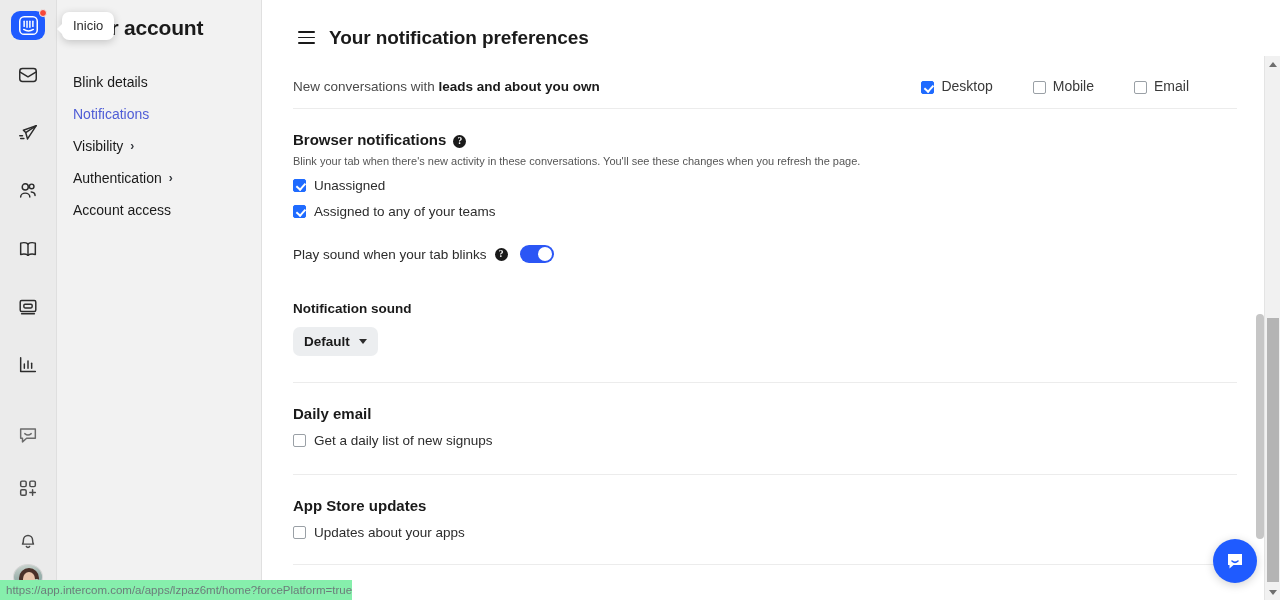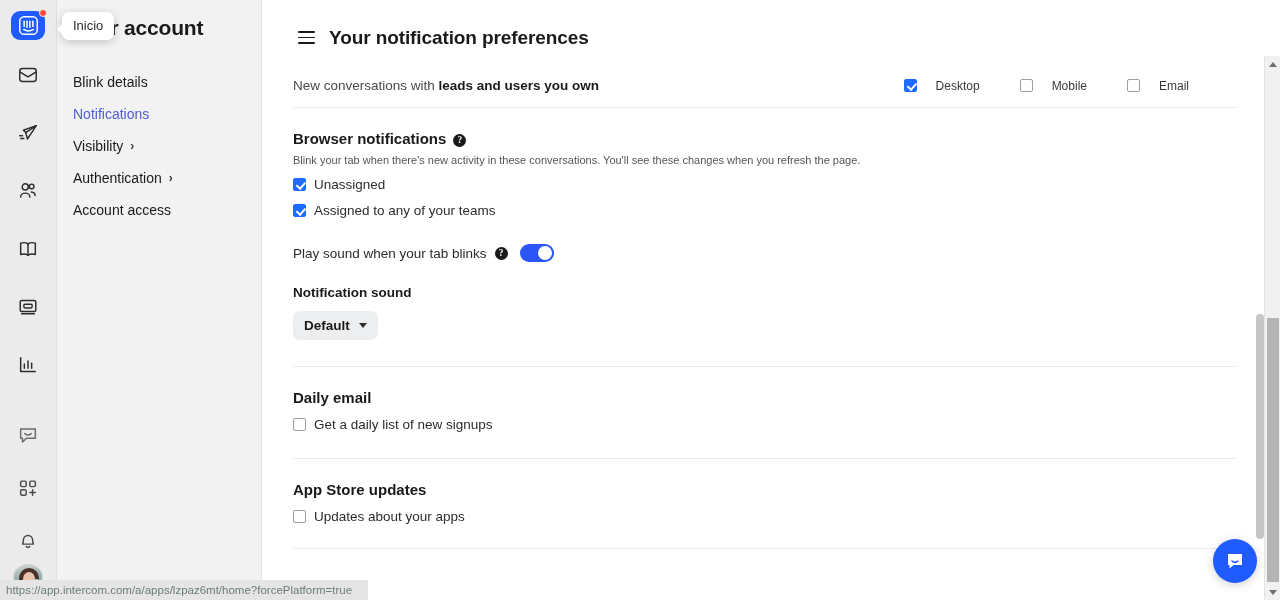--- a/index.html
+++ b/index.html
@@ -138,21 +138,21 @@
 
   .row-top {
     display: flex; align-items: center; justify-content: space-between;
     padding: 22px 16px 14px 0;
     border-bottom: 1px solid #ececec;
     width: 944px;
   }
   .row-top-label { font-size: 13.5px; color: #4a4a4a; }
   .row-top-label b { color: #1a1a1a; font-weight: bold; }
   .channels { display: flex; align-items: center; gap: 40px; padding-right: 32px; }
-  .channel { display: flex; align-items: flex-start; gap: 19px; font-size: 12px; color: #3a3a3a; }
+  .channel { display: flex; align-items: flex-end; gap: 7px; font-size: 14px; color: #3a3a3a; }
 
   .section { padding-top: 22px; }
   .section-head { display: flex; align-items: flex-end; gap: 7px; }
   .section-title { font-size: 15px; font-weight: bold; color: #1a1a1a; }
   .section-desc { font-size: 11px; color: #555; margin-top: 7px; }
 
   .check-row { display: flex; align-items: center; gap: 8px; margin-top: 11px; font-size: 13.5px; color: #2c2c2c; }
 
   
   .cb {
@@ -186,21 +186,21 @@
   .sound-row { display: flex; align-items: center; gap: 8px; margin-top: 26px; font-size: 13.5px; color: #2c2c2c; }
   .toggle {
     width: 34px; height: 18px; border-radius: 9px;
     background: #2b56f5; position: relative; margin-left: 4px;
   }
   .toggle .knob {
     position: absolute; right: 2px; top: 2px;
     width: 14px; height: 14px; border-radius: 50%; background: #ffffff;
   }
 
-  .sub-label { font-size: 13.5px; font-weight: bold; color: #1a1a1a; margin-top: 23px; }
+  .sub-label { font-size: 13.5px; font-weight: bold; color: #1a1a1a; margin-top: 38px; }
   .select {
     margin-top: 11px; display: inline-flex; align-items: center; gap: 9px;
     background: #eceef0; border-radius: 7px;
     padding: 7px 11px; font-size: 13.5px; font-weight: bold; color: #1a1a1a;
   }
   .caret { width: 0; height: 0; border-left: 4.5px solid transparent; border-right: 4.5px solid transparent; border-top: 5px solid #2c2c2c; }
 
   .divider { height: 1px; background: #ececec; width: 944px; margin-top: 26px; }
 
   .footer-row { display: flex; align-items: center; gap: 18px; padding-top: 27px; }
@@ -238,23 +238,23 @@
     width: 44px; height: 44px; border-radius: 50%;
     background: #1f5bff;
     display: flex; align-items: center; justify-content: center;
     box-shadow: 0 2px 10px rgba(0,0,0,0.18);
     z-index: 50;
   }
 
   
   .status-url {
     position: absolute; left: 0; bottom: 0;
-    background: #e5e5e5; color: #6c7c7a;
+    background: #86efac; color: #6c7c7a;
     font-size: 11.5px; line-height: 16px;
-    padding: 2px 16px 2px 6px;
+    padding: 2px 0 2px 6px;
     z-index: 70;
     white-space: nowrap;
     font-family: "Liberation Sans", sans-serif;
   }
 </style>
 </head>
 <body>
 
 <div id="app">
 
@@ -395,21 +395,21 @@
           <span></span>
       </span>
       <span class="main-title">Your notification preferences</span>
     </div>
 
     <div class="scroll-area">
       <div class="content">
 
         <div class="row-top">
           <div class="row-top-label">
-            <span>New conversations with </span><b>leads and users you own</b>
+            <span>New conversations with </span><b>leads and about you own</b>
           </div>
           <div class="channels">
             <label class="channel">
               <span class="cb checked"></span>
               <span>Desktop</span>
             </label>
             <label class="channel">
               <span class="cb"></span>
               <span>Mobile</span>
             </label>

